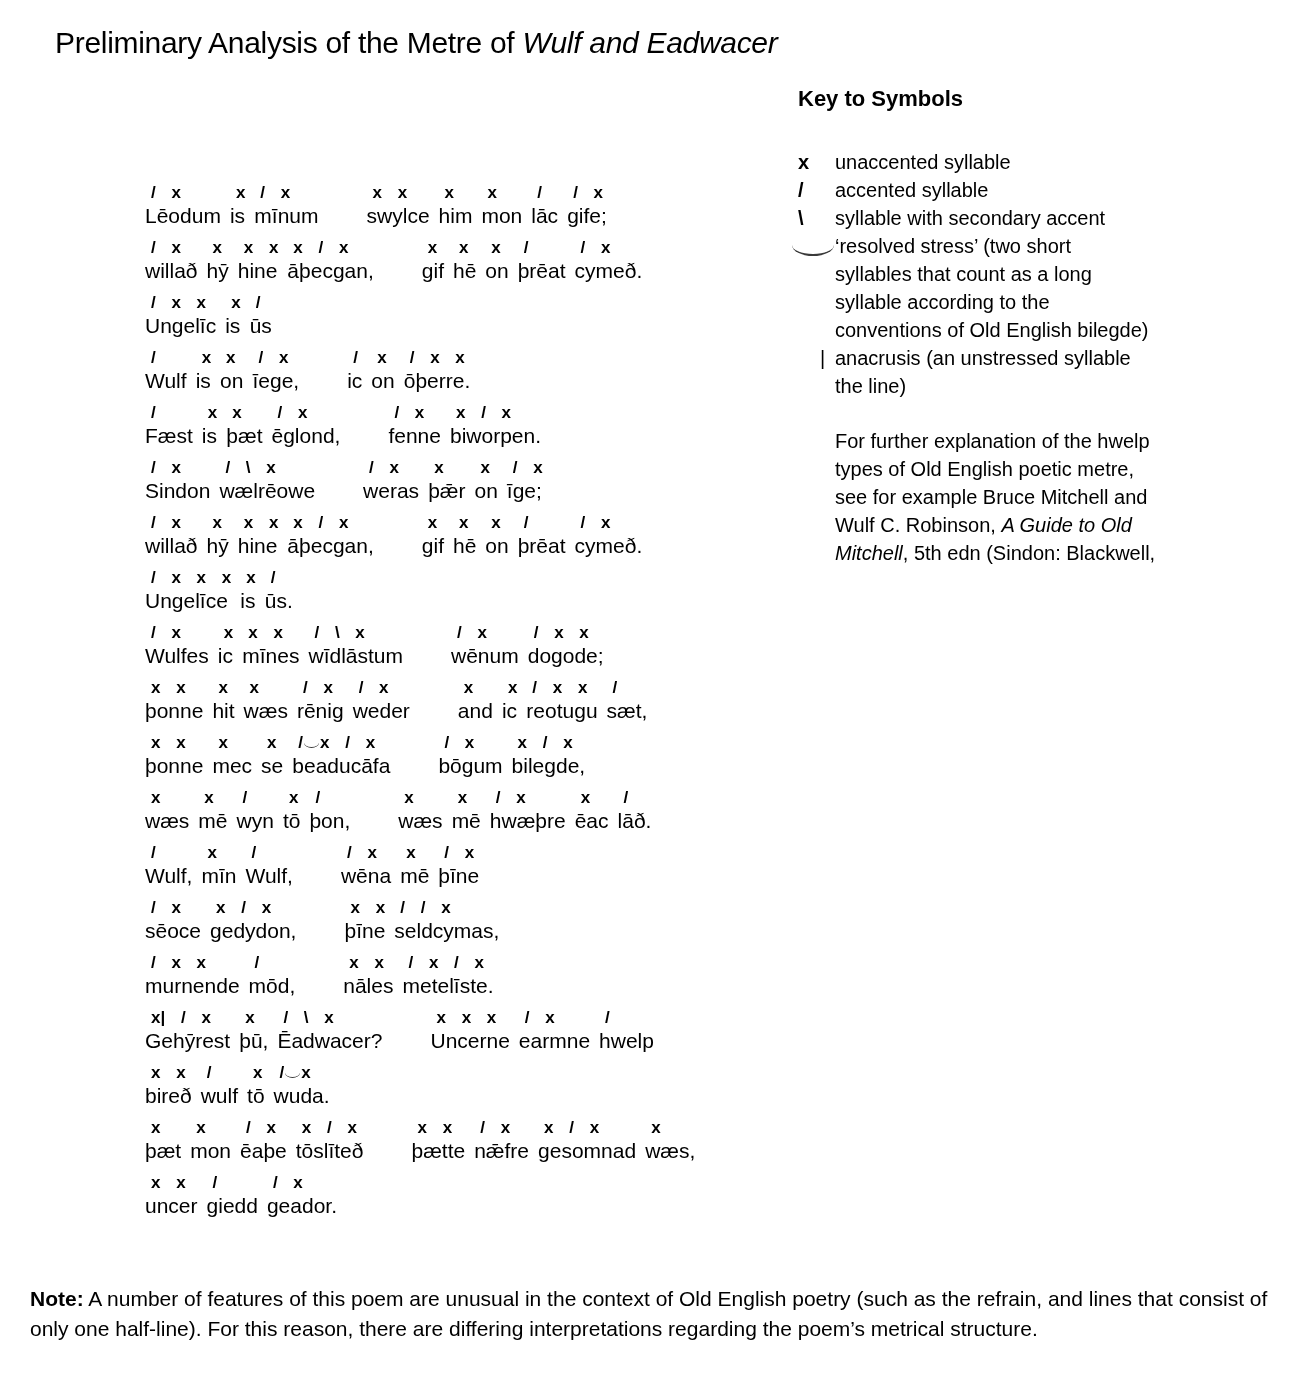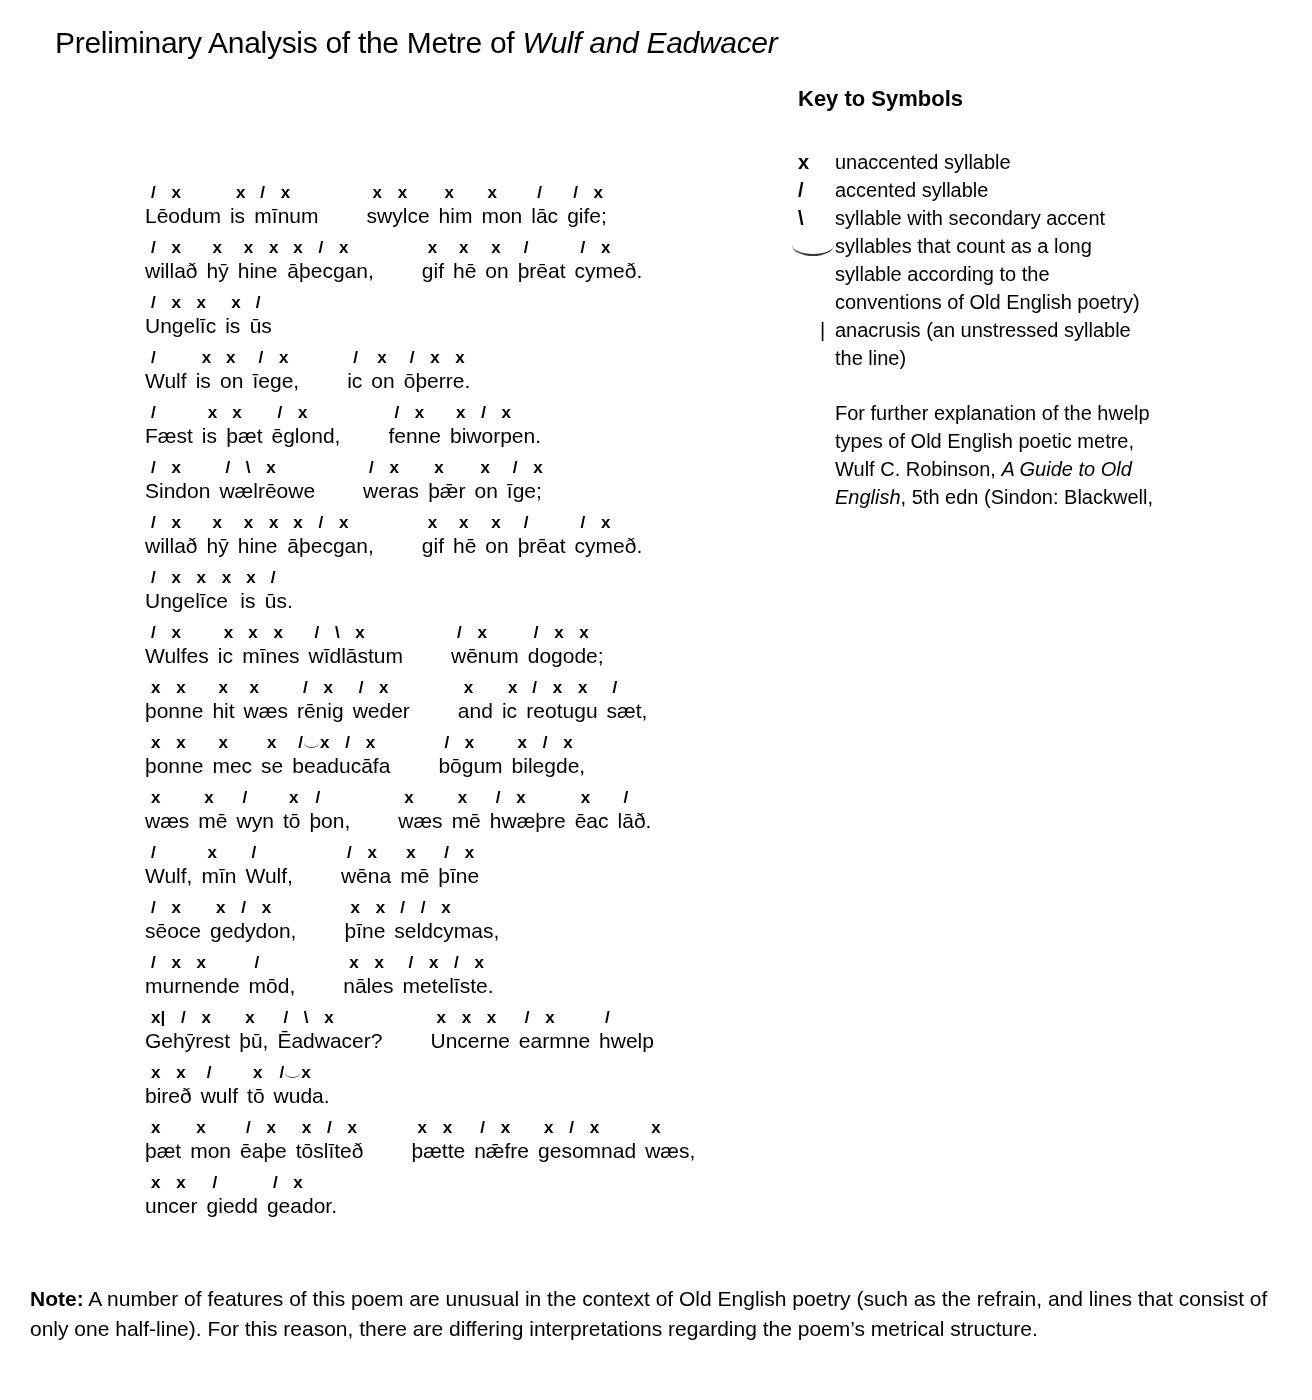--- a/index.html
+++ b/index.html
@@ -64,38 +64,40 @@
         </div>
         <div class="key-item">
           <span class="key-sym">\</span>
           <span class="key-text">
             <div>syllable with secondary accent</div>
           </span>
         </div>
         <div class="key-item">
           <span class="key-sym"><span class="tie-big"></span></span>
           <span class="key-text">
+            <div>‘resolved stress’ (two short</div>
             <div>syllables that count as a long</div>
             <div>syllable according to the</div>
-            <div>conventions of Old English poetry)</div>
+            <div>conventions of Old English bilegde)</div>
           </span>
         </div>
         <div class="key-item indent">
           <span class="key-sym">|</span>
           <span class="key-text">
             <div>anacrusis (an unstressed syllable</div>
             <div>the line)</div>
           </span>
         </div>
       </div>
     <div id="key-ref" class="key-ref">
         <div><span>For further explanation of the hwelp</span></div>
         <div><span>types of Old English poetic metre,</span></div>
+        <div><span>see for example Bruce Mitchell and</span></div>
         <div><span>Wulf C. Robinson, </span><span class="it">A Guide to Old</span></div>
-        <div><span class="it">English</span><span>, 5th edn (Sindon: Blackwell,</span></div>
+        <div><span class="it">Mitchell</span><span>, 5th edn (Sindon: Blackwell,</span></div>
       </div>
   </div>
 
   <div id="poem" class="poem">
       <div class="poem-line"><div class="halfline"><span class="word"><div class="marks">/ x</div><div class="wtext">Lēodum</div></span><span class="word"><div class="marks">x</div><div class="wtext">is</div></span><span class="word"><div class="marks">/ x</div><div class="wtext">mīnum</div></span></div><div class="halfline bverse"><span class="word"><div class="marks">x x</div><div class="wtext">swylce</div></span><span class="word"><div class="marks">x</div><div class="wtext">him</div></span><span class="word"><div class="marks">x</div><div class="wtext">mon</div></span><span class="word"><div class="marks">/</div><div class="wtext">lāc</div></span><span class="word"><div class="marks">/ x</div><div class="wtext">gife;</div></span></div></div>
       <div class="poem-line"><div class="halfline"><span class="word"><div class="marks">/ x</div><div class="wtext">willað</div></span><span class="word"><div class="marks">x</div><div class="wtext">hȳ</div></span><span class="word"><div class="marks">x x</div><div class="wtext">hine</div></span><span class="word"><div class="marks">x / x</div><div class="wtext">āþecgan,</div></span></div><div class="halfline bverse"><span class="word"><div class="marks">x</div><div class="wtext">gif</div></span><span class="word"><div class="marks">x</div><div class="wtext">hē</div></span><span class="word"><div class="marks">x</div><div class="wtext">on</div></span><span class="word"><div class="marks">/</div><div class="wtext">þrēat</div></span><span class="word"><div class="marks">/ x</div><div class="wtext">cymeð.</div></span></div></div>
       <div class="poem-line"><div class="halfline"><span class="word"><div class="marks">/ x x</div><div class="wtext">Ungelīc</div></span><span class="word"><div class="marks">x</div><div class="wtext">is</div></span><span class="word"><div class="marks">/</div><div class="wtext">ūs</div></span></div></div>
       <div class="poem-line"><div class="halfline"><span class="word"><div class="marks">/</div><div class="wtext">Wulf</div></span><span class="word"><div class="marks">x</div><div class="wtext">is</div></span><span class="word"><div class="marks">x</div><div class="wtext">on</div></span><span class="word"><div class="marks">/ x</div><div class="wtext">īege,</div></span></div><div class="halfline bverse"><span class="word"><div class="marks">/</div><div class="wtext">ic</div></span><span class="word"><div class="marks">x</div><div class="wtext">on</div></span><span class="word"><div class="marks">/ x x</div><div class="wtext">ōþerre.</div></span></div></div>
       <div class="poem-line"><div class="halfline"><span class="word"><div class="marks">/</div><div class="wtext">Fæst</div></span><span class="word"><div class="marks">x</div><div class="wtext">is</div></span><span class="word"><div class="marks">x</div><div class="wtext">þæt</div></span><span class="word"><div class="marks">/ x</div><div class="wtext">ēglond,</div></span></div><div class="halfline bverse"><span class="word"><div class="marks">/ x</div><div class="wtext">fenne</div></span><span class="word"><div class="marks">x / x</div><div class="wtext">biworpen.</div></span></div></div>
       <div class="poem-line"><div class="halfline"><span class="word"><div class="marks">/ x</div><div class="wtext">Sindon</div></span><span class="word"><div class="marks">/ \ x</div><div class="wtext">wælrēowe</div></span></div><div class="halfline bverse"><span class="word"><div class="marks">/ x</div><div class="wtext">weras</div></span><span class="word"><div class="marks">x</div><div class="wtext">þǣr</div></span><span class="word"><div class="marks">x</div><div class="wtext">on</div></span><span class="word"><div class="marks">/ x</div><div class="wtext">īge;</div></span></div></div>

